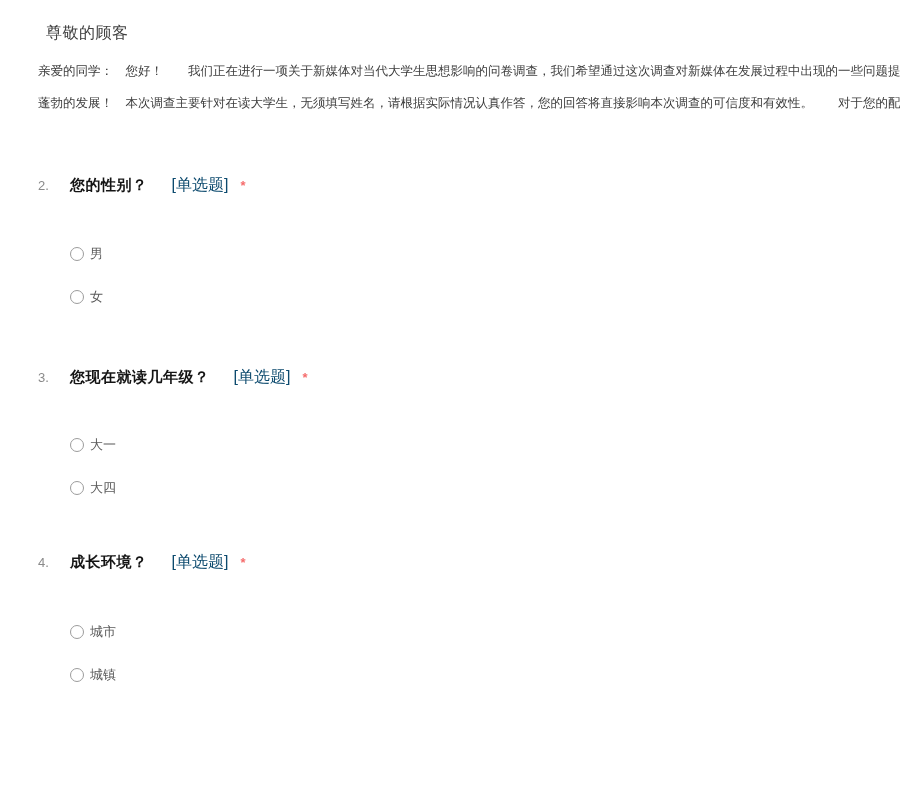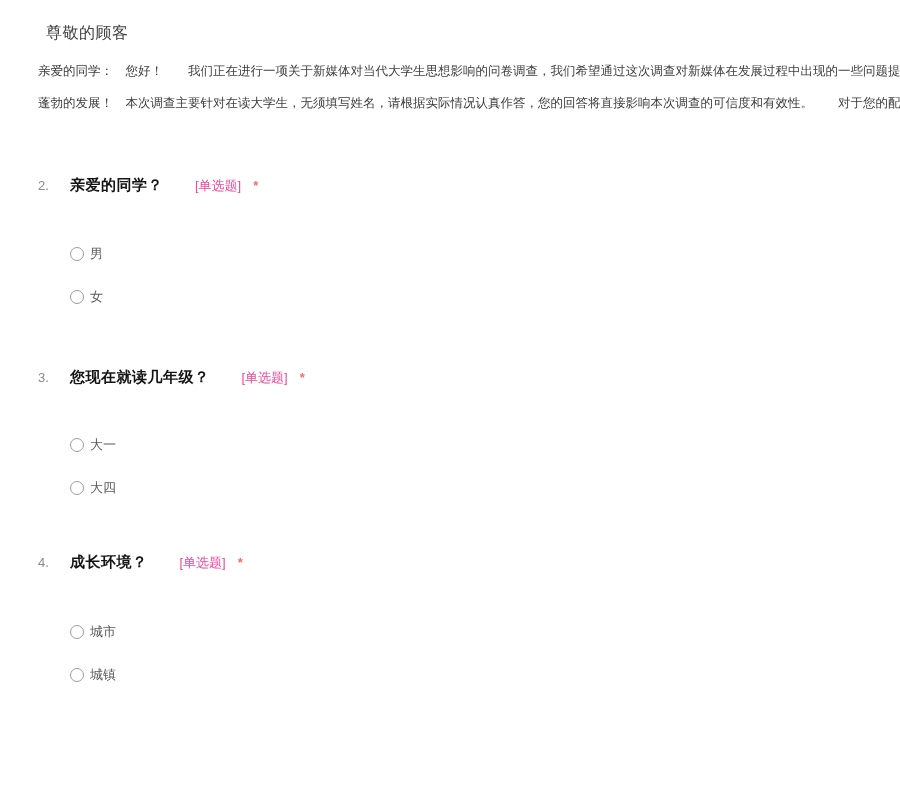--- a/index.html
+++ b/index.html
@@ -48,23 +48,23 @@
     font-size: 13px;
     color: #8a8a8a;
   }
   .q-title {
     font-size: 15px;
     font-weight: 700;
     color: #141414;
     letter-spacing: 0.5px;
   }
   .q-type {
-    font-size: 13px;
-    color: #ec4899;
-    margin-left: 32px;
+    font-size: 16px;
+    color: #0c4a6e;
+    margin-left: 24px;
   }
   .q-required {
     font-size: 13px;
     font-weight: 700;
     color: #f56c6c;
     margin-left: 12px;
   }
 
   .options { margin-left: 32px; }
   .q2 .options { margin-top: 36px; }
@@ -100,21 +100,21 @@
   <h1 class="page-title">尊敬的顾客</h1>
 
   <div class="intro">
     <p>亲爱的同学：　您好！　　我们正在进行一项关于新媒体对当代大学生思想影响的问卷调查，我们希望通过这次调查对新媒体在发展过程中出现的一些问题提供一些</p>
     <p>蓬勃的发展！　本次调查主要针对在读大学生，无须填写姓名，请根据实际情况认真作答，您的回答将直接影响本次调查的可信度和有效性。　　对于您的配合和支</p>
   </div>
 
   <section class="question q2">
     <div class="q-heading">
       <span class="q-num">2.</span>
-      <span class="q-title">亲爱的同学？</span>
+      <span class="q-title">您的性别？</span>
       <span class="q-type">[单选题]</span>
       <span class="q-required">*</span>
     </div>
     <div class="options">
       <label class="option">
         <span class="radio"></span>
         <span class="opt-label">男</span>
       </label>
       <label class="option">
         <span class="radio"></span>

